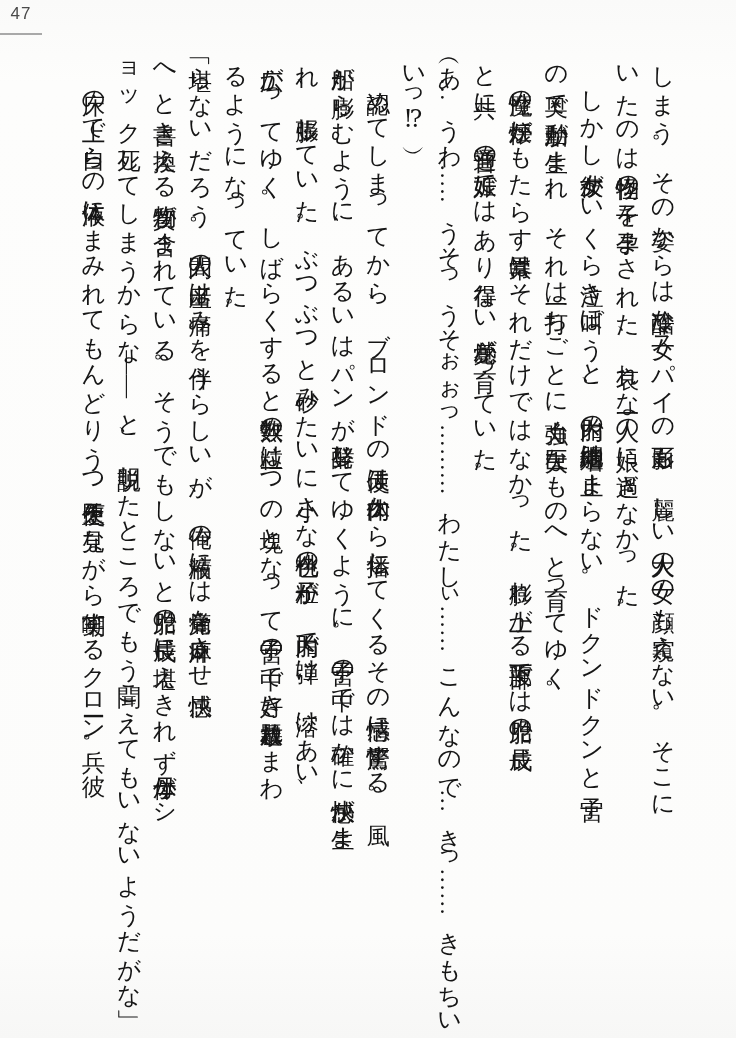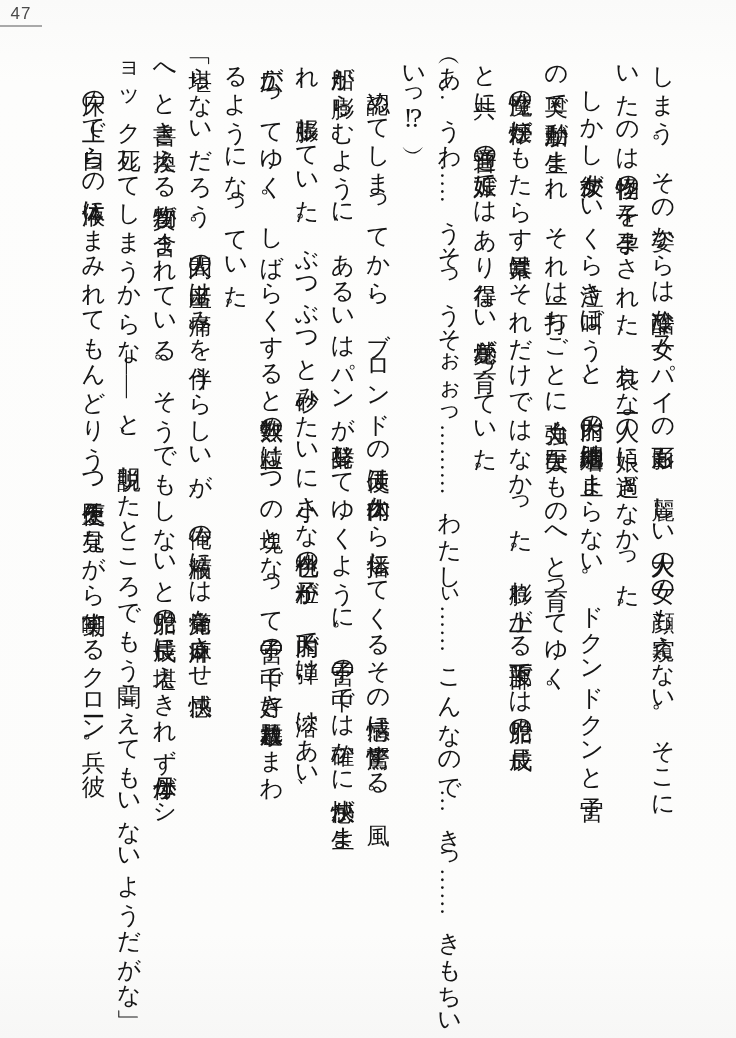--- a/index.html
+++ b/index.html
@@ -16,21 +16,21 @@
     width: 736px;
     height: 1038px;
     background: linear-gradient(180deg, #fafaf9 0%, #fdfdfc 8%, #fcfcfb 90%, #f7f7f6 100%);
   }
   
   .folio {
     position: absolute;
     top: 4px;
     left: 0;
     width: 42px;
-    padding-bottom: 1px;
+    padding-bottom: 9px;
     border-bottom: 2px solid #a9a9a9;
     text-align: center;
   }
   .folio-num {
     font-family: "Liberation Sans", "DejaVu Sans", sans-serif;
     font-size: 17px;
     color: #4a4a4a;
     letter-spacing: 1px;
   }
   

